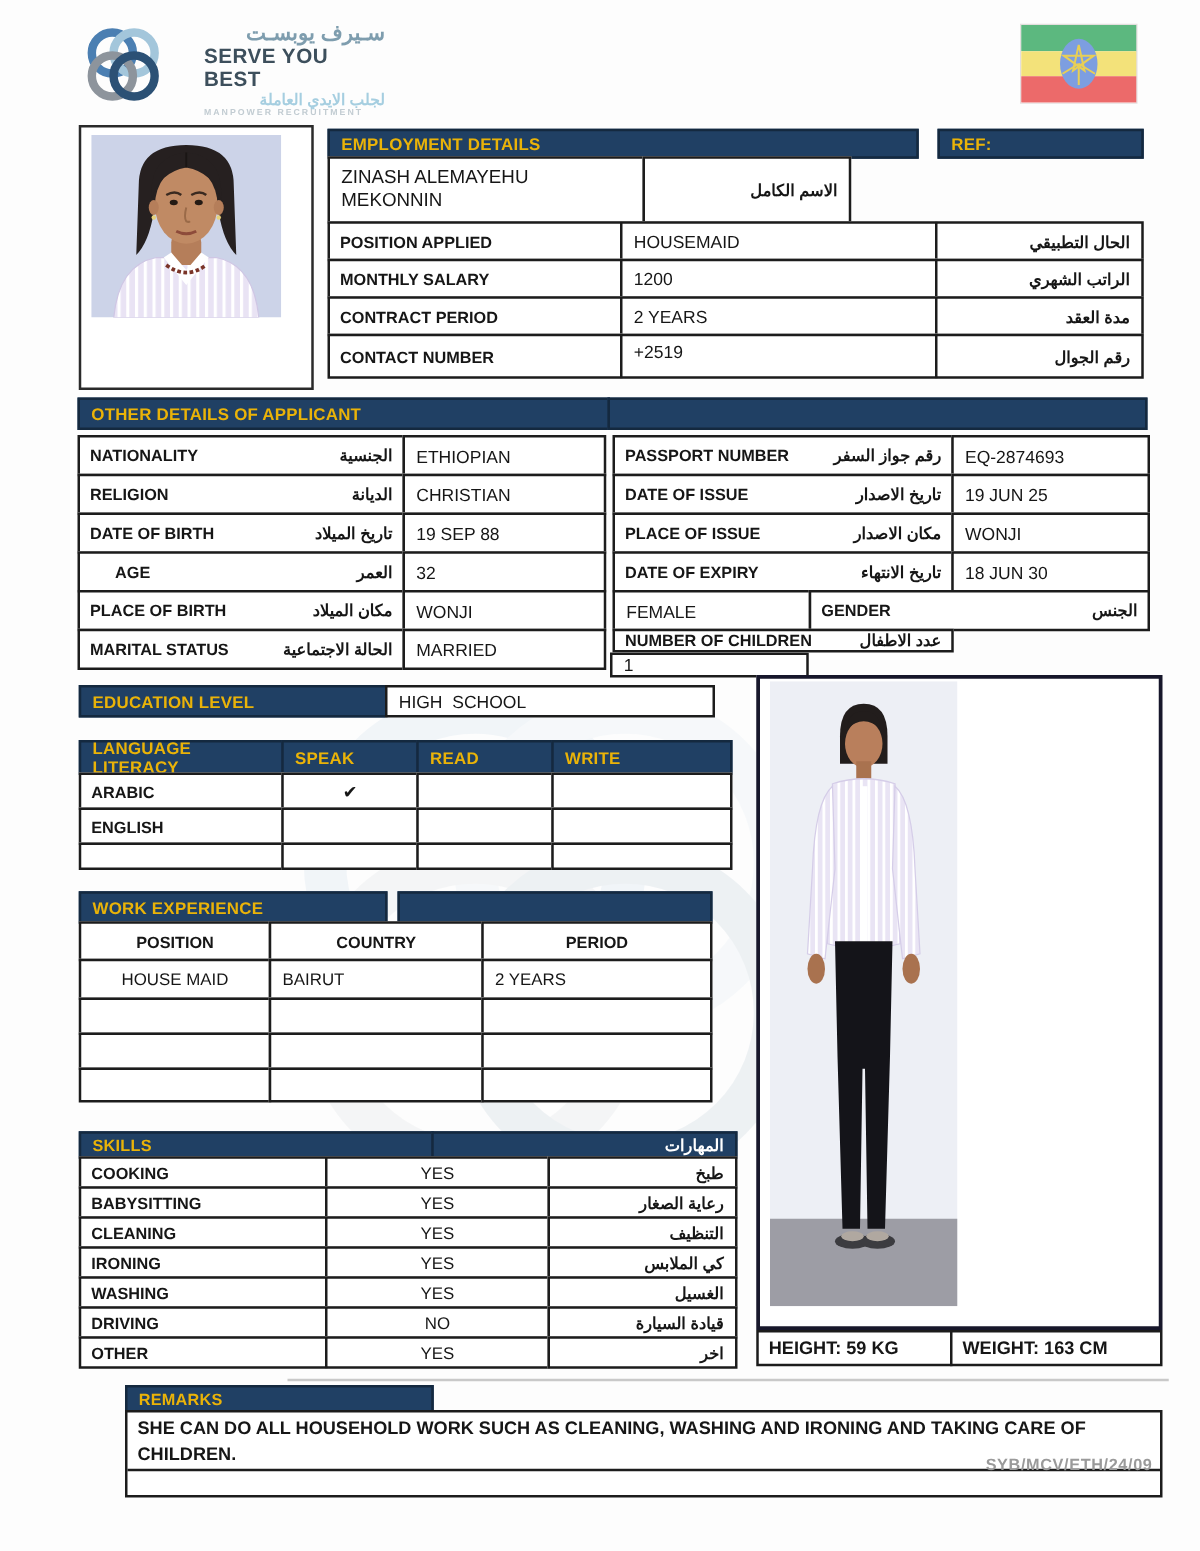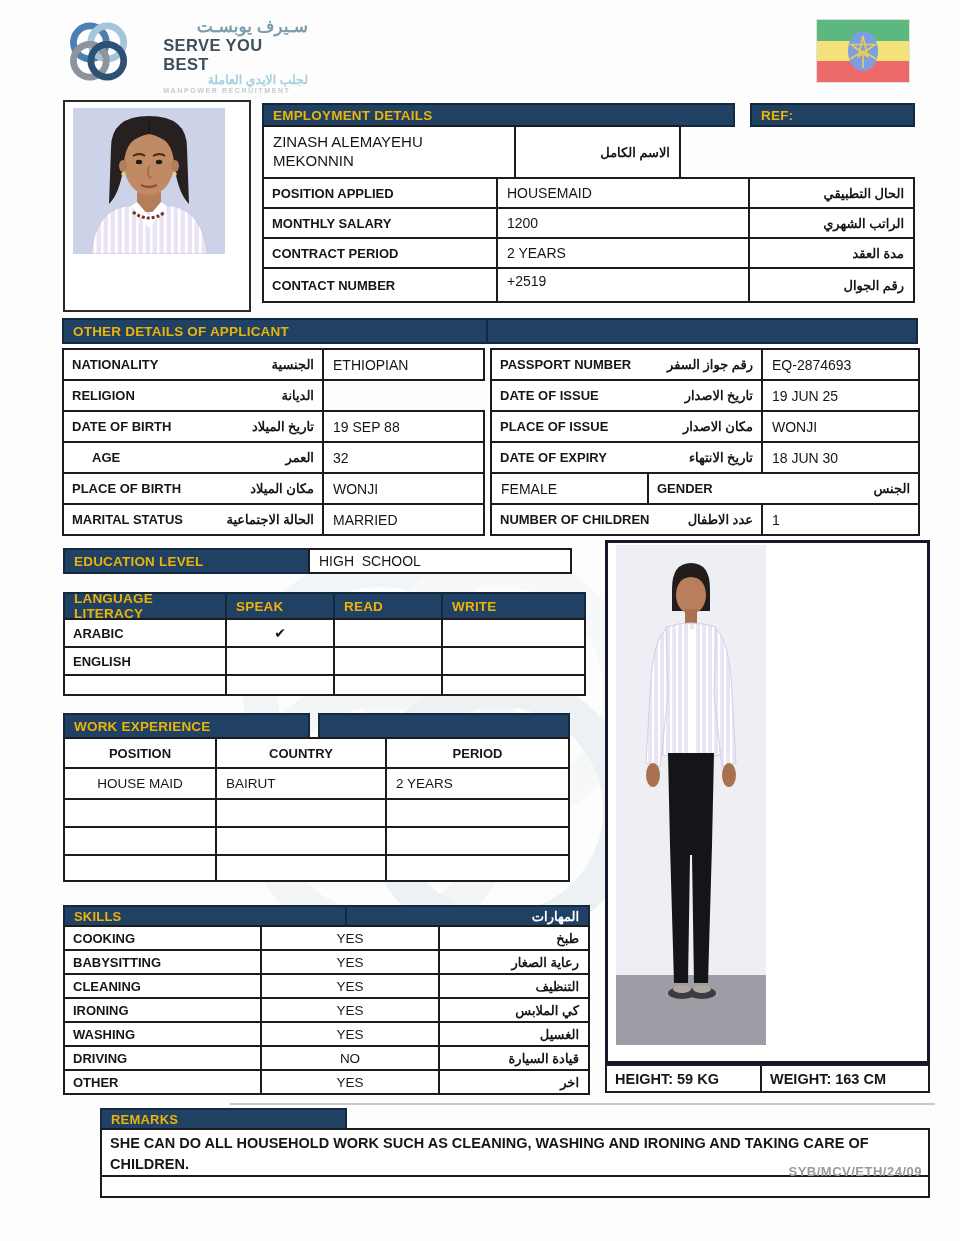--- a/index.html
+++ b/index.html
@@ -152,20 +152,21 @@
           <span>NATIONALITY</span>
           <span class="ar" style="padding:0;">الجنسية</span>
         </div>
       <div class="cell val" style="width:163px;">ETHIOPIAN</div>
     </div>
     <div class="row" style="height:33px;">
       <div class="cell lbl split" style="width:262px;">
           <span>RELIGION</span>
           <span class="ar" style="padding:0;">الديانة</span>
         </div>
+      <div class="cell val" style="width:163px;">CHRISTIAN</div>
     </div>
     <div class="row" style="height:33px;">
       <div class="cell lbl split" style="width:262px;">
           <span>DATE OF BIRTH</span>
           <span class="ar" style="padding:0;">تاريخ الميلاد</span>
         </div>
       <div class="cell val" style="width:163px;">19 SEP 88</div>
     </div>
     <div class="row" style="height:33px;">
       <div class="cell lbl split" style="width:262px;padding-left:28px;">
@@ -219,21 +220,21 @@
         </div>
       <div class="cell val" style="width:159px;">18 JUN 30</div>
     </div>
     <div class="row" style="height:33px;">
       <div class="cell val" style="width:159px;">FEMALE</div>
       <div class="cell lbl split" style="width:273px;">
           <span>GENDER</span>
           <span class="ar" style="padding:0;">الجنس</span>
         </div>
     </div>
-    <div class="row" style="height:33px;">
+    <div class="row" style="height:33px;flex-direction:column;">
       <div class="cell lbl split" style="width:273px;">
           <span>NUMBER OF CHILDREN</span>
           <span class="ar" style="padding:0;">عدد الاطفال</span>
         </div>
       <div class="cell val" style="width:159px;">1</div>
     </div>
   </div>
 
   <div class="abs" style="left:605px;top:540px;width:325px;height:524px;border:3px solid #17172b;background:#fff;box-sizing:border-box;">
     <svg class="abs" style="left:8px;top:2px;" width="150" height="500" viewBox="0 0 150 500">

